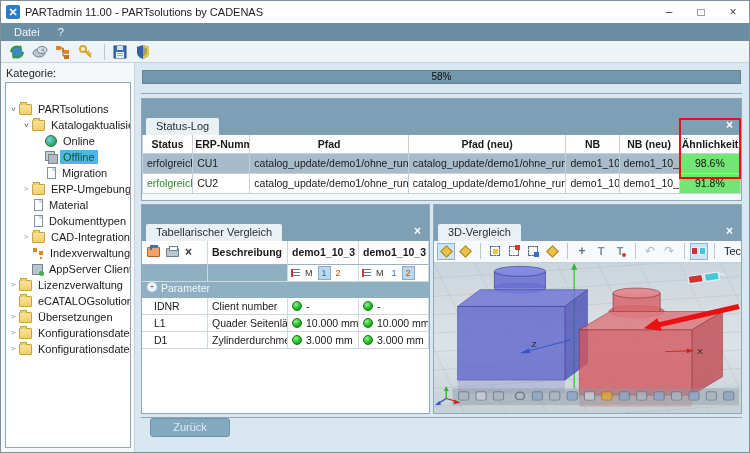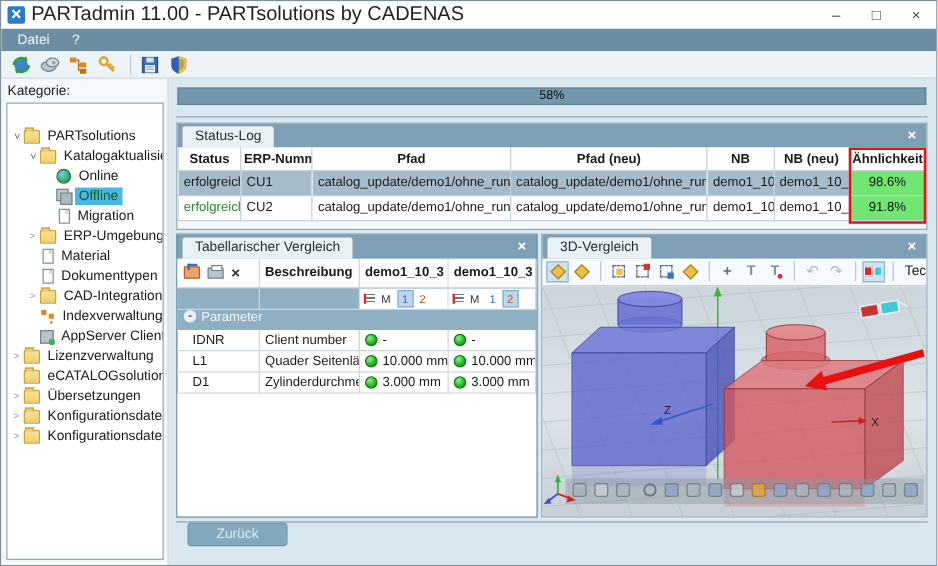--- a/index.html
+++ b/index.html
@@ -3,21 +3,21 @@
 <meta charset="utf-8">
 <style>
   * { box-sizing: border-box; margin: 0; padding: 0; }
   html,body { width:750px; height:453px; }
   body { font-family: "Liberation Sans", sans-serif; font-size: 11px; color:#1a1a1a; background:#fff; }
   .window { width:750px; height:453px; border:1px solid #7e909c; display:flex; flex-direction:column; background:#f0f4f7; overflow:hidden; }
 
   
   .titlebar { height:22px; background:#ffffff; display:flex; align-items:center; padding-left:5px; flex:none; }
   .applogo { width:14px; height:14px; background:#2b7bc9; border-radius:2px; color:#fff; font-size:11px; font-weight:bold; line-height:14px; text-align:center; margin-right:5px; flex:none; }
-  .title-text { font-size:16px; color:#222; flex:1; white-space:nowrap; overflow:hidden; }
+  .title-text { font-size:11px; color:#222; flex:1; white-space:nowrap; overflow:hidden; }
   .wctrl { width:32px; height:20px; text-align:center; line-height:20px; color:#444; font-size:12px; cursor:default; }
 
   
   .menubar { height:18px; background:#6b8ea2; display:flex; align-items:center; padding-left:4px; flex:none; }
   .menu-item { color:#f2f7fa; font-size:11px; padding:1px 9px; }
 
   
   .toolbar { height:22px; background:#edf3f7; border-bottom:1px solid #c3d2db; display:flex; align-items:center; padding-left:6px; flex:none; }
   .tbico { width:20px; height:18px; margin-right:3px; display:flex; align-items:center; justify-content:center; }
   .tbsep { width:1px; height:16px; background:#b9c8d1; margin:0 5px; }
@@ -57,39 +57,39 @@
   .tabrow { display:flex; align-items:flex-end; height:19px; flex:none; position:relative; z-index:2; padding-left:1px; }
   .tab { font-size:11px; color:#222; padding:2px 8px 3px 8px; border-right:1px solid #9fb2bf; margin-bottom:1px; }
   .tab:last-of-type { border-right:none; }
   .tab.active { background:#eef4f8; border:1px solid #8fa9b8; border-bottom:none; margin-bottom:0; padding:3px 10px 4px 10px; border-right:1px solid #8fa9b8; }
   .tabspace { flex:1; }
   .tabscroll { width:13px; height:14px; border:1px solid #8fa9b8; background:#e6eef3; font-size:6px; color:#44606e; text-align:center; line-height:12px; margin-left:1px; margin-bottom:1px; }
   .tabbody { border-top:1px solid #8fa9b8; margin-top:-1px; padding-top:4px; flex:1; display:flex; flex-direction:column; min-height:0; }
 
   
   .panel { border:1px solid #8fa9b8; background:#f3f8fa; display:flex; flex-direction:column; }
-  .phead { height:19px; background:#7fa0b4; display:flex; align-items:flex-end; flex:none; }
+  .phead { height:36px; background:#7fa0b4; display:flex; align-items:flex-end; flex:none; }
   .ptab { background:#e9f1f5; color:#1f2a30; font-size:11px; padding:2px 10px 3px 10px; margin-left:4px; border-radius:2px 2px 0 0; }
   .pclose { margin-left:auto; color:#fff; font-size:12px; font-weight:bold; padding:0 8px 3px 0; line-height:14px; }
 
   
   .slpanel { flex:none; position:relative; }
   table.slog { width:100%; border-collapse:collapse; table-layout:fixed; font-size:10.5px; background:#fff; }
   table.slog th { font-weight:bold; background:#fdfdfd; border:1px solid #c5d0d8; border-top:none; height:18px; padding:0 2px; overflow:hidden; white-space:nowrap; }
   table.slog td { height:20px; border:1px solid #c5d0d8; padding:0 4px; overflow:hidden; white-space:nowrap; }
   tr.rsel td { background:#a6bcca; }
   tr.rnorm td { background:#ffffff; }
   td.ok-green { color:#2e8b2e; }
   td.sim { background:#72e672 !important; text-align:center; color:#111; }
   .redbox { position:absolute; right:0px; top:19px; width:62px; height:61px; border:2px solid #e81010; pointer-events:none; }
   .slfoot { height:6px; }
 
   
   .midrow { display:flex; gap:3px; margin-top:3px; flex:1; min-height:0; }
-  .cmppanel { width:289px; flex:none; background:#0369a1; }
+  .cmppanel { width:289px; flex:none; background:#701a75; }
   .cmpbody { flex:1; background:#fff; font-size:10.5px; display:flex; flex-direction:column; }
   .crow { display:flex; flex:none; }
   .cc { border-right:1px solid #cdd7de; border-bottom:1px solid #cdd7de; overflow:hidden; white-space:nowrap; display:flex; align-items:center; }
   .c1 { width:66px; flex:none; } .c2 { width:80px; flex:none; } .c3 { width:71px; flex:none; } .c4 { width:70px; flex:none; }
   .chead { height:24px; font-weight:bold; background:#fdfdfd; padding:0 4px; border-bottom:1px solid #9fb2bf; }
   .ctools { gap:6px; padding-left:5px; }
   .cmicon { width:13px; height:10px; background:#f0a268; border:1px solid #b06020; border-radius:1px; position:relative; }
   .cmicon::after { content:""; position:absolute; left:2px; top:-3px; width:6px; height:3px; border-left:2px solid #3a6fb5; border-top:2px solid #3a6fb5; }
   .cprint { width:13px; height:9px; background:#b9c6cf; border:1px solid #6c8290; border-radius:1px 1px 0 0; position:relative; }
   .cprint::before { content:""; position:absolute; left:2px; top:-3px; width:7px; height:3px; background:#fff; border:1px solid #6c8290; }

